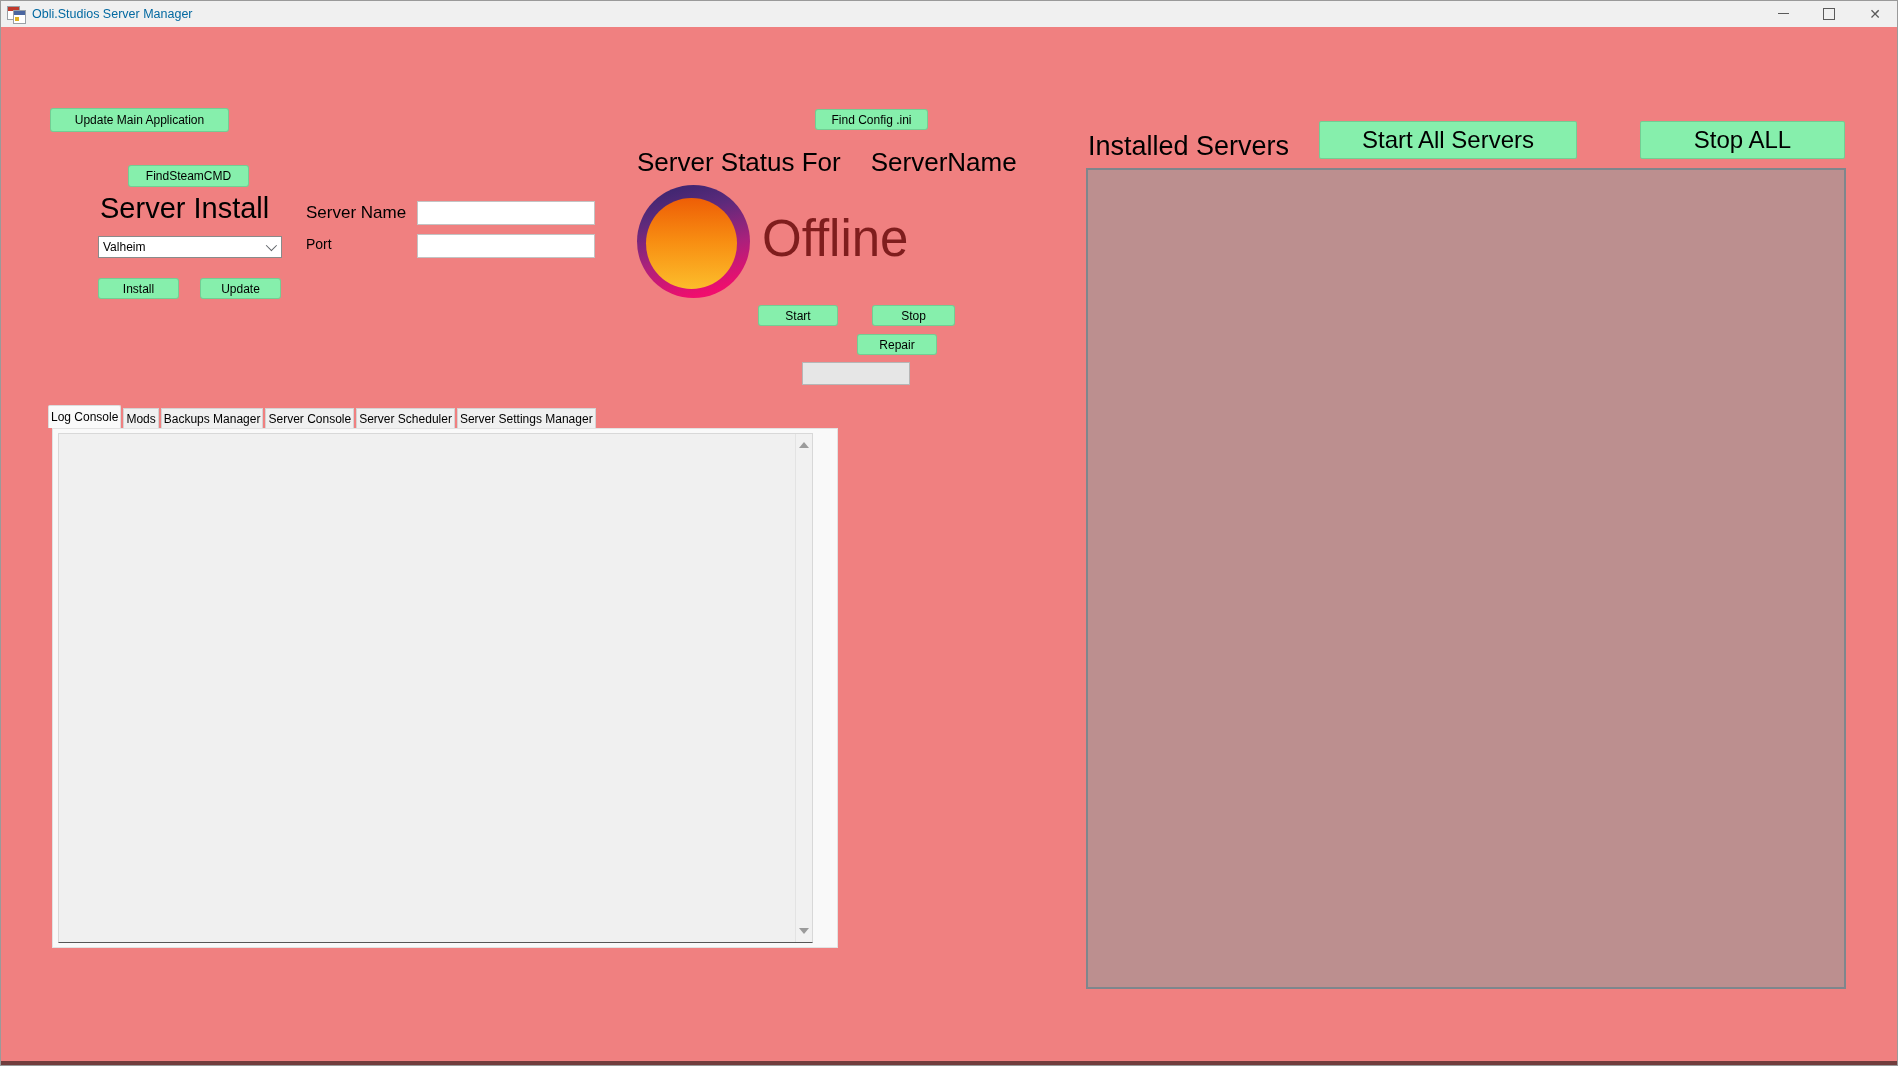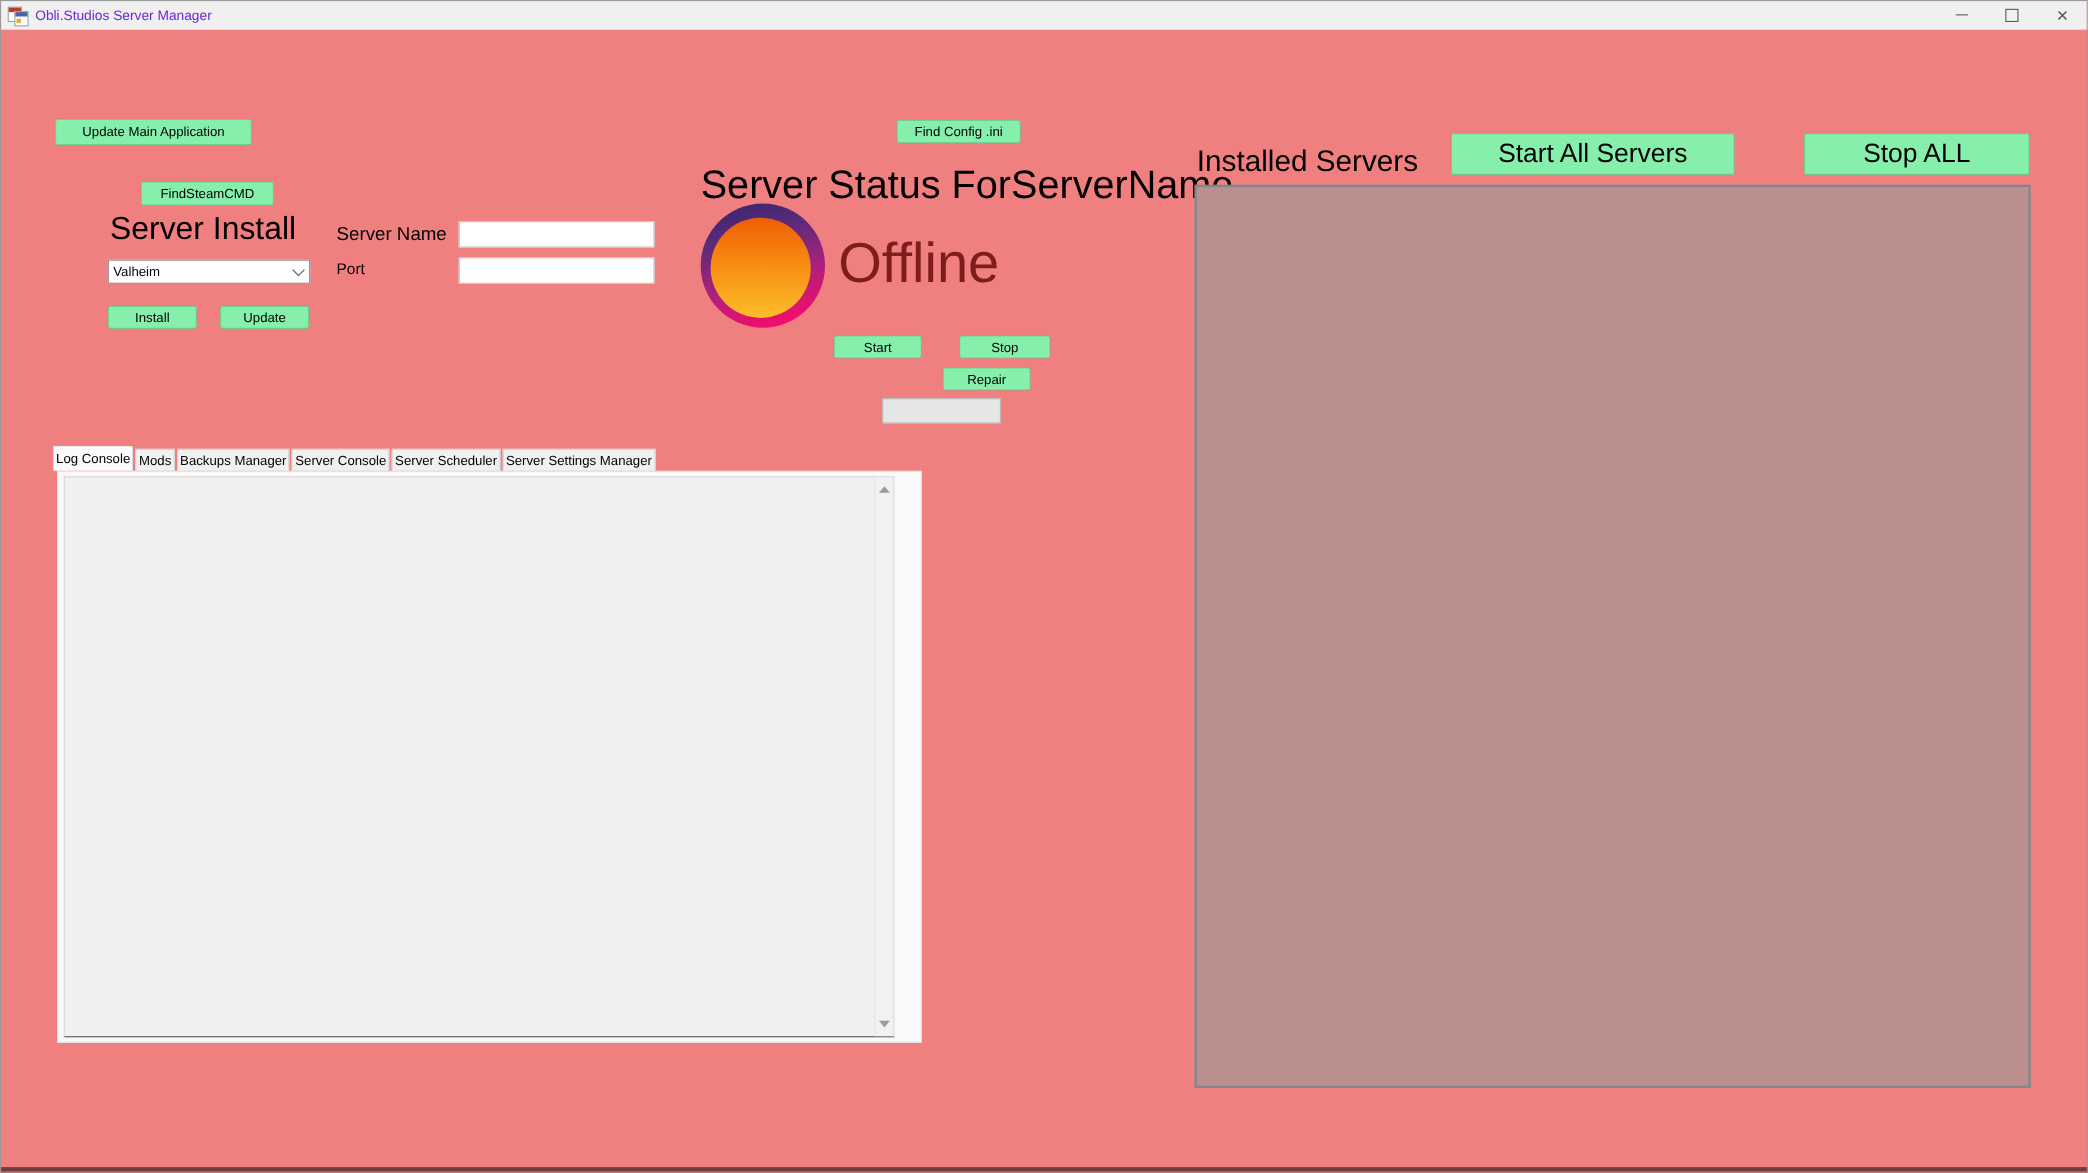--- a/index.html
+++ b/index.html
@@ -13,21 +13,21 @@
   .titlebar{
     position:absolute;left:0;top:0;width:1898px;height:27px;
     background:#f0f0f0;display:flex;align-items:center;z-index:10;
   }
   .app-icon{position:relative;width:17px;height:16px;margin:0 8px 0 7px;}
   .app-icon .win-back{position:absolute;left:0;top:0;width:11px;height:12px;background:#fff;border:1px solid #9aa0a6;}
   .app-icon .win-back .bar{position:absolute;left:0;top:0;width:100%;height:4px;background:#c0392b;}
   .app-icon .win-front{position:absolute;left:6px;top:4px;width:11px;height:12px;background:#fff;border:1px solid #9aa0a6;}
   .app-icon .win-front .bar{position:absolute;left:0;top:0;width:100%;height:4px;background:#4a66a0;}
   .app-icon .win-front .dot{position:absolute;left:1px;top:6px;width:4px;height:4px;background:#e0b020;}
-  .title-text{font-size:12.5px;color:#6d28d9;}
+  .title-text{font-size:12.5px;color:#0369a1;}
   .win-controls{position:absolute;right:0;top:0;height:27px;display:flex;}
   .win-btn{width:46px;height:27px;display:flex;align-items:center;justify-content:center;color:#5a5a5a;font-size:13px;}
   .glyph-min{display:block;width:11px;height:1px;background:#5a5a5a;}
   .glyph-max{display:block;width:10px;height:10px;border:1px solid #5a5a5a;background:transparent;}
   .glyph-close{font-size:14px;line-height:1;}
   
   .btn{
     position:absolute;background:#86efac;border:1px solid rgba(0,0,0,0.14);
     border-radius:3px;display:flex;align-items:center;justify-content:center;
     font-size:12px;color:#000;box-sizing:border-box;cursor:default;
@@ -54,21 +54,21 @@
   .status-ring{
     position:absolute;left:637px;top:185px;width:113px;height:113px;border-radius:50%;
     background:linear-gradient(165deg,#33256c 0%,#5c2a7b 28%,#a9217c 58%,#ef0e6e 88%,#f6156c 100%);
     display:flex;align-items:center;justify-content:center;
   }
   .status-core{
     width:91px;height:91px;border-radius:50%;transform:translate(-2px,2px);
     background:linear-gradient(180deg,#ee5e06 0%,#f88e12 48%,#fcbd2b 100%);
   }
   .offline-text{position:absolute;left:762px;top:209px;font-size:51px;color:#7f1d1d;}
-  .status-heading{position:absolute;left:637px;top:147px;font-size:36px;color:#000;display:flex;}
+  .status-heading{position:absolute;left:637px;top:147px;font-size:26px;color:#000;display:flex;gap:30px;}
   
   .progress{
     position:absolute;left:802px;top:362px;width:108px;height:23px;
     background:#e6e6e6;border:1px solid #b6b6b6;box-sizing:border-box;
   }
   
   .tabstrip{
     position:absolute;left:48px;top:405px;height:23px;
     display:flex;align-items:flex-end;z-index:2;
   }

